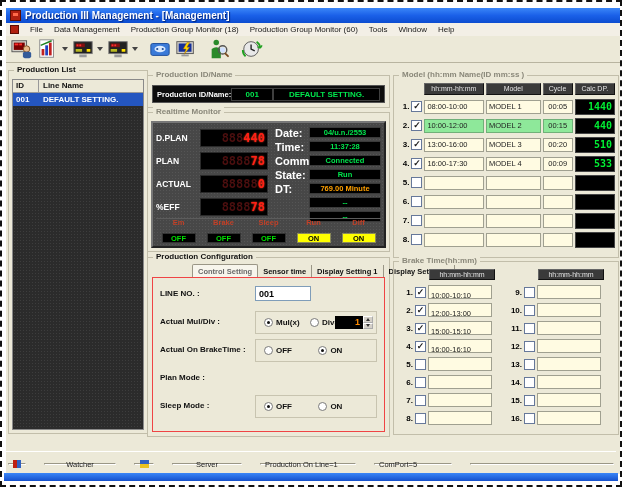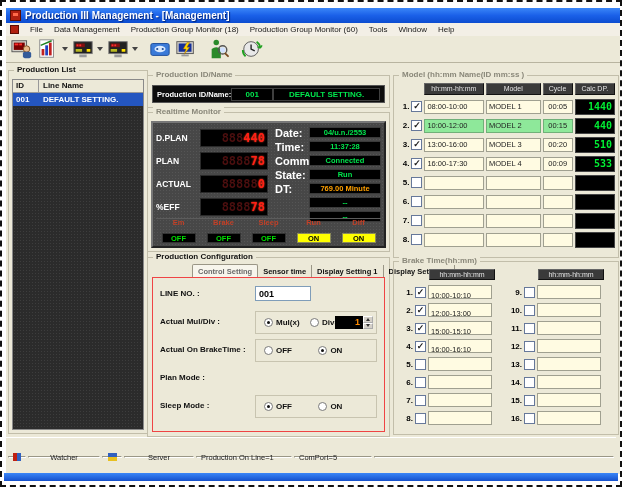--- a/index.html
+++ b/index.html
@@ -138,21 +138,21 @@
   .b-col { width:50%; }
   .b-header { width:66px; height:11px; background:#3a3a3a; border:1px outset #666; color:#e4e4e4;
               font-size:7px; text-align:center; line-height:9px; margin:0 0 3px 31px; }
   .b-row { display:flex; align-items:center; height:18px; }
   .b-num { width:17px; text-align:right; font-size:8px; font-weight:bold; padding-right:2px; }
   .b-field { width:64px; height:14px; border:1px solid #a0a090; background:#fffbe2; font-size:7.5px;
              color:#222; line-height:11px; padding:4px 2px; margin-left:2px; }
 
   
   .statusbar { position:absolute; left:0; right:4px; bottom:0; height:16px; background:#ece9d8;
-               border-top:1px solid #fff; display:flex; gap:2px; padding:18px 2px; }
+               border-top:1px solid #fff; display:flex; gap:18px; padding:11px 2px; }
   .sb { border:1px solid; border-color:#9a9786 #fff #fff #9a9786; font-size:7.5px; color:#222;
         display:flex; align-items:center; padding:0 4px; white-space:nowrap; }
   .sb-i1 { width:18px; justify-content:center; } .sb-i2 { width:20px; justify-content:center; }
   .sb-w { width:72px; justify-content:center; } .sb-s { width:70px; justify-content:center; }
   .sb-o { width:96px; } .sb-c { width:78px; } .sb-rest { flex:1; }
   .sbicon1 { width:9px; height:8px; background:linear-gradient(90deg,#c02010 50%,#3060c0 50%); }
   .sbicon2 { width:9px; height:8px; background:linear-gradient(180deg,#3060c0 55%,#e8c020 55%); }
   .taskbar { position:absolute; left:2px; right:2px; bottom:4px; height:8px;
              background:linear-gradient(180deg,#3a86f8,#1550cc); }
 </style>

